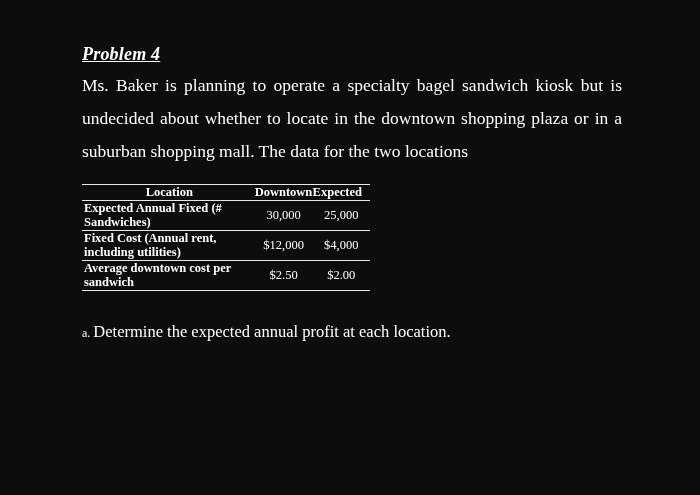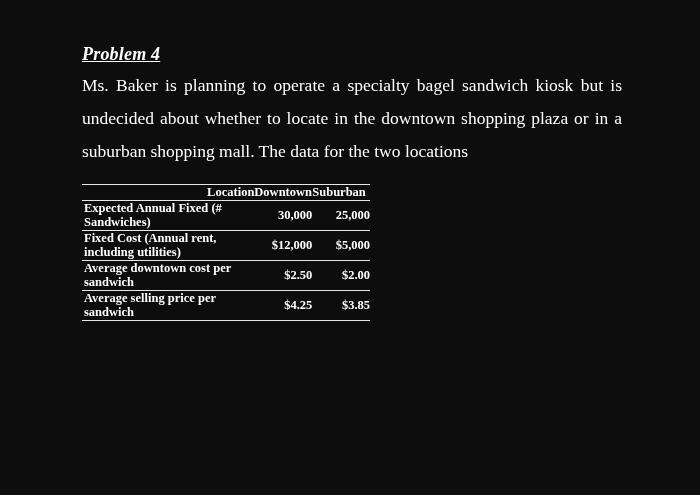--- a/index.html
+++ b/index.html
@@ -52,21 +52,21 @@
     vertical-align: middle;
   }
   .hdr-row th {
     font-size: 12.5px;
     font-weight: bold;
     padding: 2px 0 3px 0;
     border-top: 1.5px solid #e8e8e8;
     border-bottom: 1.2px solid #e8e8e8;
   }
   .hdr-row th.loc {
-    text-align: right;
+    text-align: center;
     padding-left: 2px;
   }
   .hdr-row th.col {
     text-align: left;
     white-space: nowrap;
   }
   .body-row td {
     border-bottom: 1.1px solid #e8e8e8;
     padding: 3px 0 4px 0;
   }
@@ -74,22 +74,22 @@
     font-size: 12.5px;
     font-weight: bold;
     line-height: 14.5px;
     text-align: left;
     padding-left: 2px;
     padding-right: 6px;
     width: 172px;
   }
   .body-row td.val {
     font-size: 12.5px;
-    font-weight: bold;
-    text-align: right;
+    font-weight: normal;
+    text-align: center;
     white-space: nowrap;
     width: 58px;
   }
   .questions {
     margin-top: 30px;
   }
   .q-line {
     font-size: 16.5px;
     line-height: 22px;
     margin: 0 0 1px 0;
@@ -110,43 +110,41 @@
 
   <p class="intro">
     <span>Ms. Baker is planning to operate a specialty bagel sandwich kiosk but is undecided about whether to locate in the downtown shopping plaza or in a suburban shopping mall. The data for the two locations</span>
   </p>
 
   <table class="data">
     <thead>
       <tr class="hdr-row">
         <th class="loc">Location</th>
         <th class="col">Downtown</th>
-        <th class="col">Suburban</th>
+        <th class="col">Expected</th>
       </tr>
     </thead>
     <tbody>
       <tr class="body-row">
         <td class="label">Expected Annual Fixed (# Sandwiches)</td>
         <td class="val">30,000</td>
         <td class="val">25,000</td>
       </tr>
       <tr class="body-row">
         <td class="label">Fixed Cost (Annual rent, including utilities)</td>
         <td class="val">$12,000</td>
-        <td class="val">$5,000</td>
+        <td class="val">$4,000</td>
       </tr>
       <tr class="body-row">
         <td class="label">Average downtown cost per sandwich</td>
         <td class="val">$2.50</td>
         <td class="val">$2.00</td>
       </tr>
-      <tr class="body-row">
-        <td class="label">Average selling price per sandwich</td>
-        <td class="val">$4.25</td>
-        <td class="val">$3.85</td>
-      </tr>
     </tbody>
   </table>
 
   <div class="questions">
+    <div class="q-line">
+      <span class="q-marker">a.</span><span>Determine the expected annual profit at each location.</span>
+    </div>
   </div>
 
 </div>
 
 </body></html>

